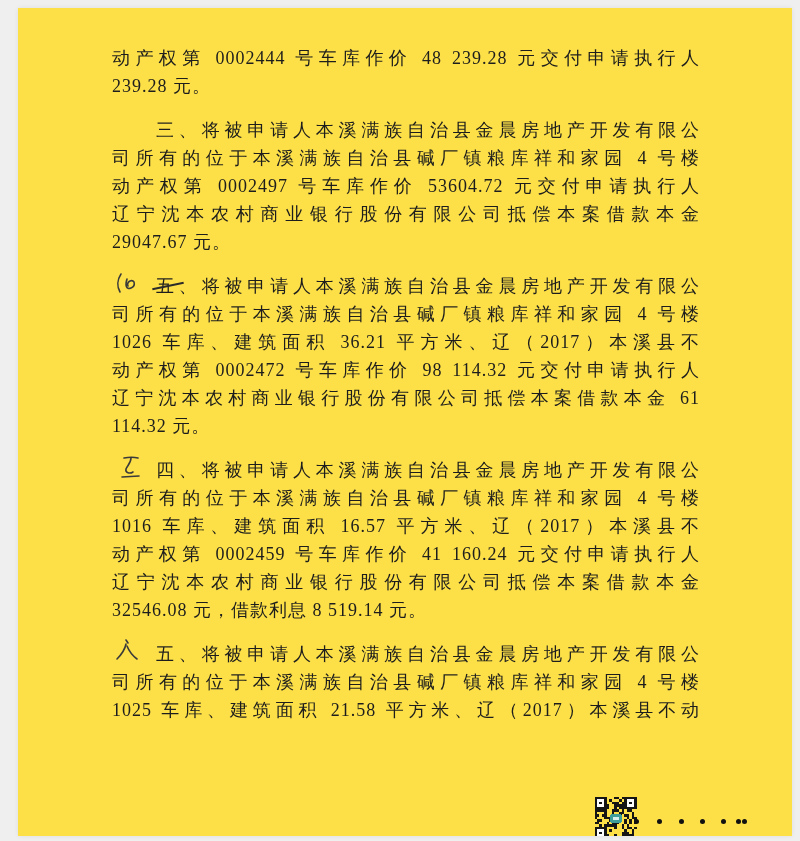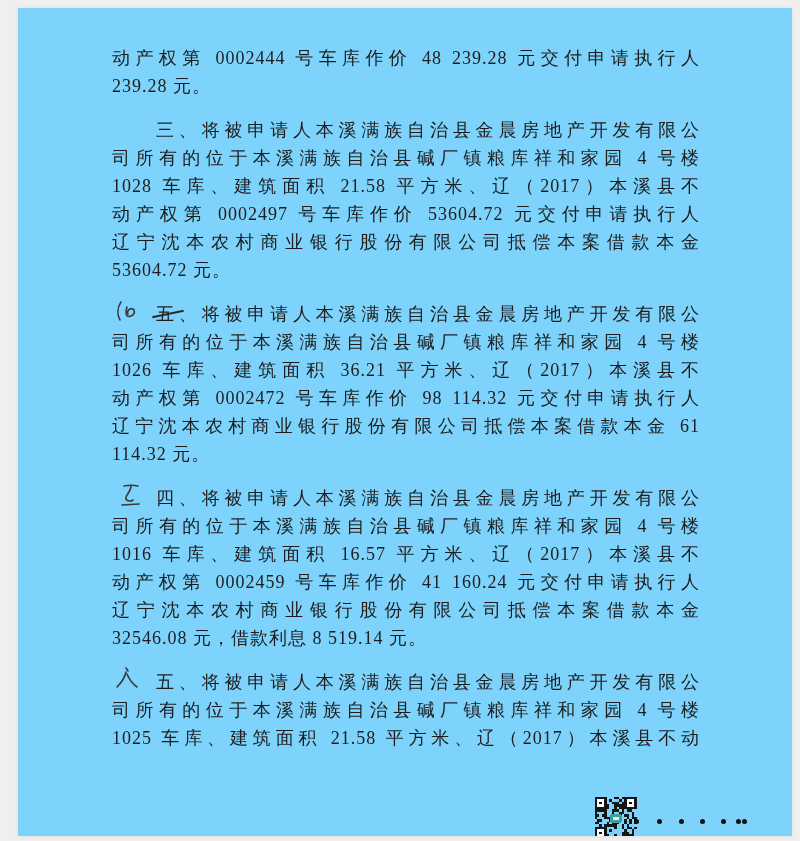--- a/index.html
+++ b/index.html
@@ -2,21 +2,21 @@
 <html><head>
 <meta charset="utf-8">
 <style>
   html,body{margin:0;padding:0;}
   .stage{
     position:relative;width:800px;height:841px;background:#efefef;overflow:hidden;
     font-family:"Liberation Serif","DejaVu Serif",serif;
   }
   .page{
     position:absolute;left:18px;top:8px;width:774px;height:828px;
-    background:#7dd3fc;overflow:hidden;
+    background:#fde047;overflow:hidden;
     box-shadow:0 0 5px rgba(0,0,0,0.07);
   }
   .text-block{
     position:absolute;left:94px;top:36px;width:588px;
     color:#1d1d1d;
   }
   .para{position:relative;margin:0;}
   .para + .para{margin-top:16px;}
   .line{
     height:28px;line-height:28px;font-size:18px;letter-spacing:1px;
@@ -45,24 +45,23 @@
 <div class="stage">
   <div class="page">
     <div class="text-block" id="paragraphs">
         <div class="para">
           <div class="line">动产权第 0002444 号车库作价 48 239.28 元交付申请执行人</div>
           <div class="line para-end">239.28 元。</div>
         </div>
         <div class="para">
           <div class="line first-indent">三、将被申请人本溪满族自治县金晨房地产开发有限公</div>
           <div class="line">司所有的位于本溪满族自治县碱厂镇粮库祥和家园 4 号楼</div>
-          <div class="line">1028 车库、建筑面积 21.58 平方米、辽（2017）本溪县不</div>
           <div class="line">动产权第 0002497 号车库作价 53604.72 元交付申请执行人</div>
           <div class="line">辽宁沈本农村商业银行股份有限公司抵偿本案借款本金</div>
-          <div class="line para-end">53604.72 元。</div>
+          <div class="line para-end">29047.67 元。</div>
         </div>
         <div class="para">
           <div class="line first-indent">五、将被申请人本溪满族自治县金晨房地产开发有限公</div>
           <div class="line">司所有的位于本溪满族自治县碱厂镇粮库祥和家园 4 号楼</div>
           <div class="line">1026 车库、建筑面积 36.21 平方米、辽（2017）本溪县不</div>
           <div class="line">动产权第 0002472 号车库作价 98 114.32 元交付申请执行人</div>
           <div class="line">辽宁沈本农村商业银行股份有限公司抵偿本案借款本金 61</div>
           <div class="line para-end">114.32 元。</div>
           <svg width="40" height="26" viewBox="0 0 40 26" class="hand-mark" style="left: 0px;">
             <path d="M9 4 C5 10 5 17 8 22" fill="none" stroke="#3a3a3a" stroke-width="1.6" stroke-linecap="round"></path>

